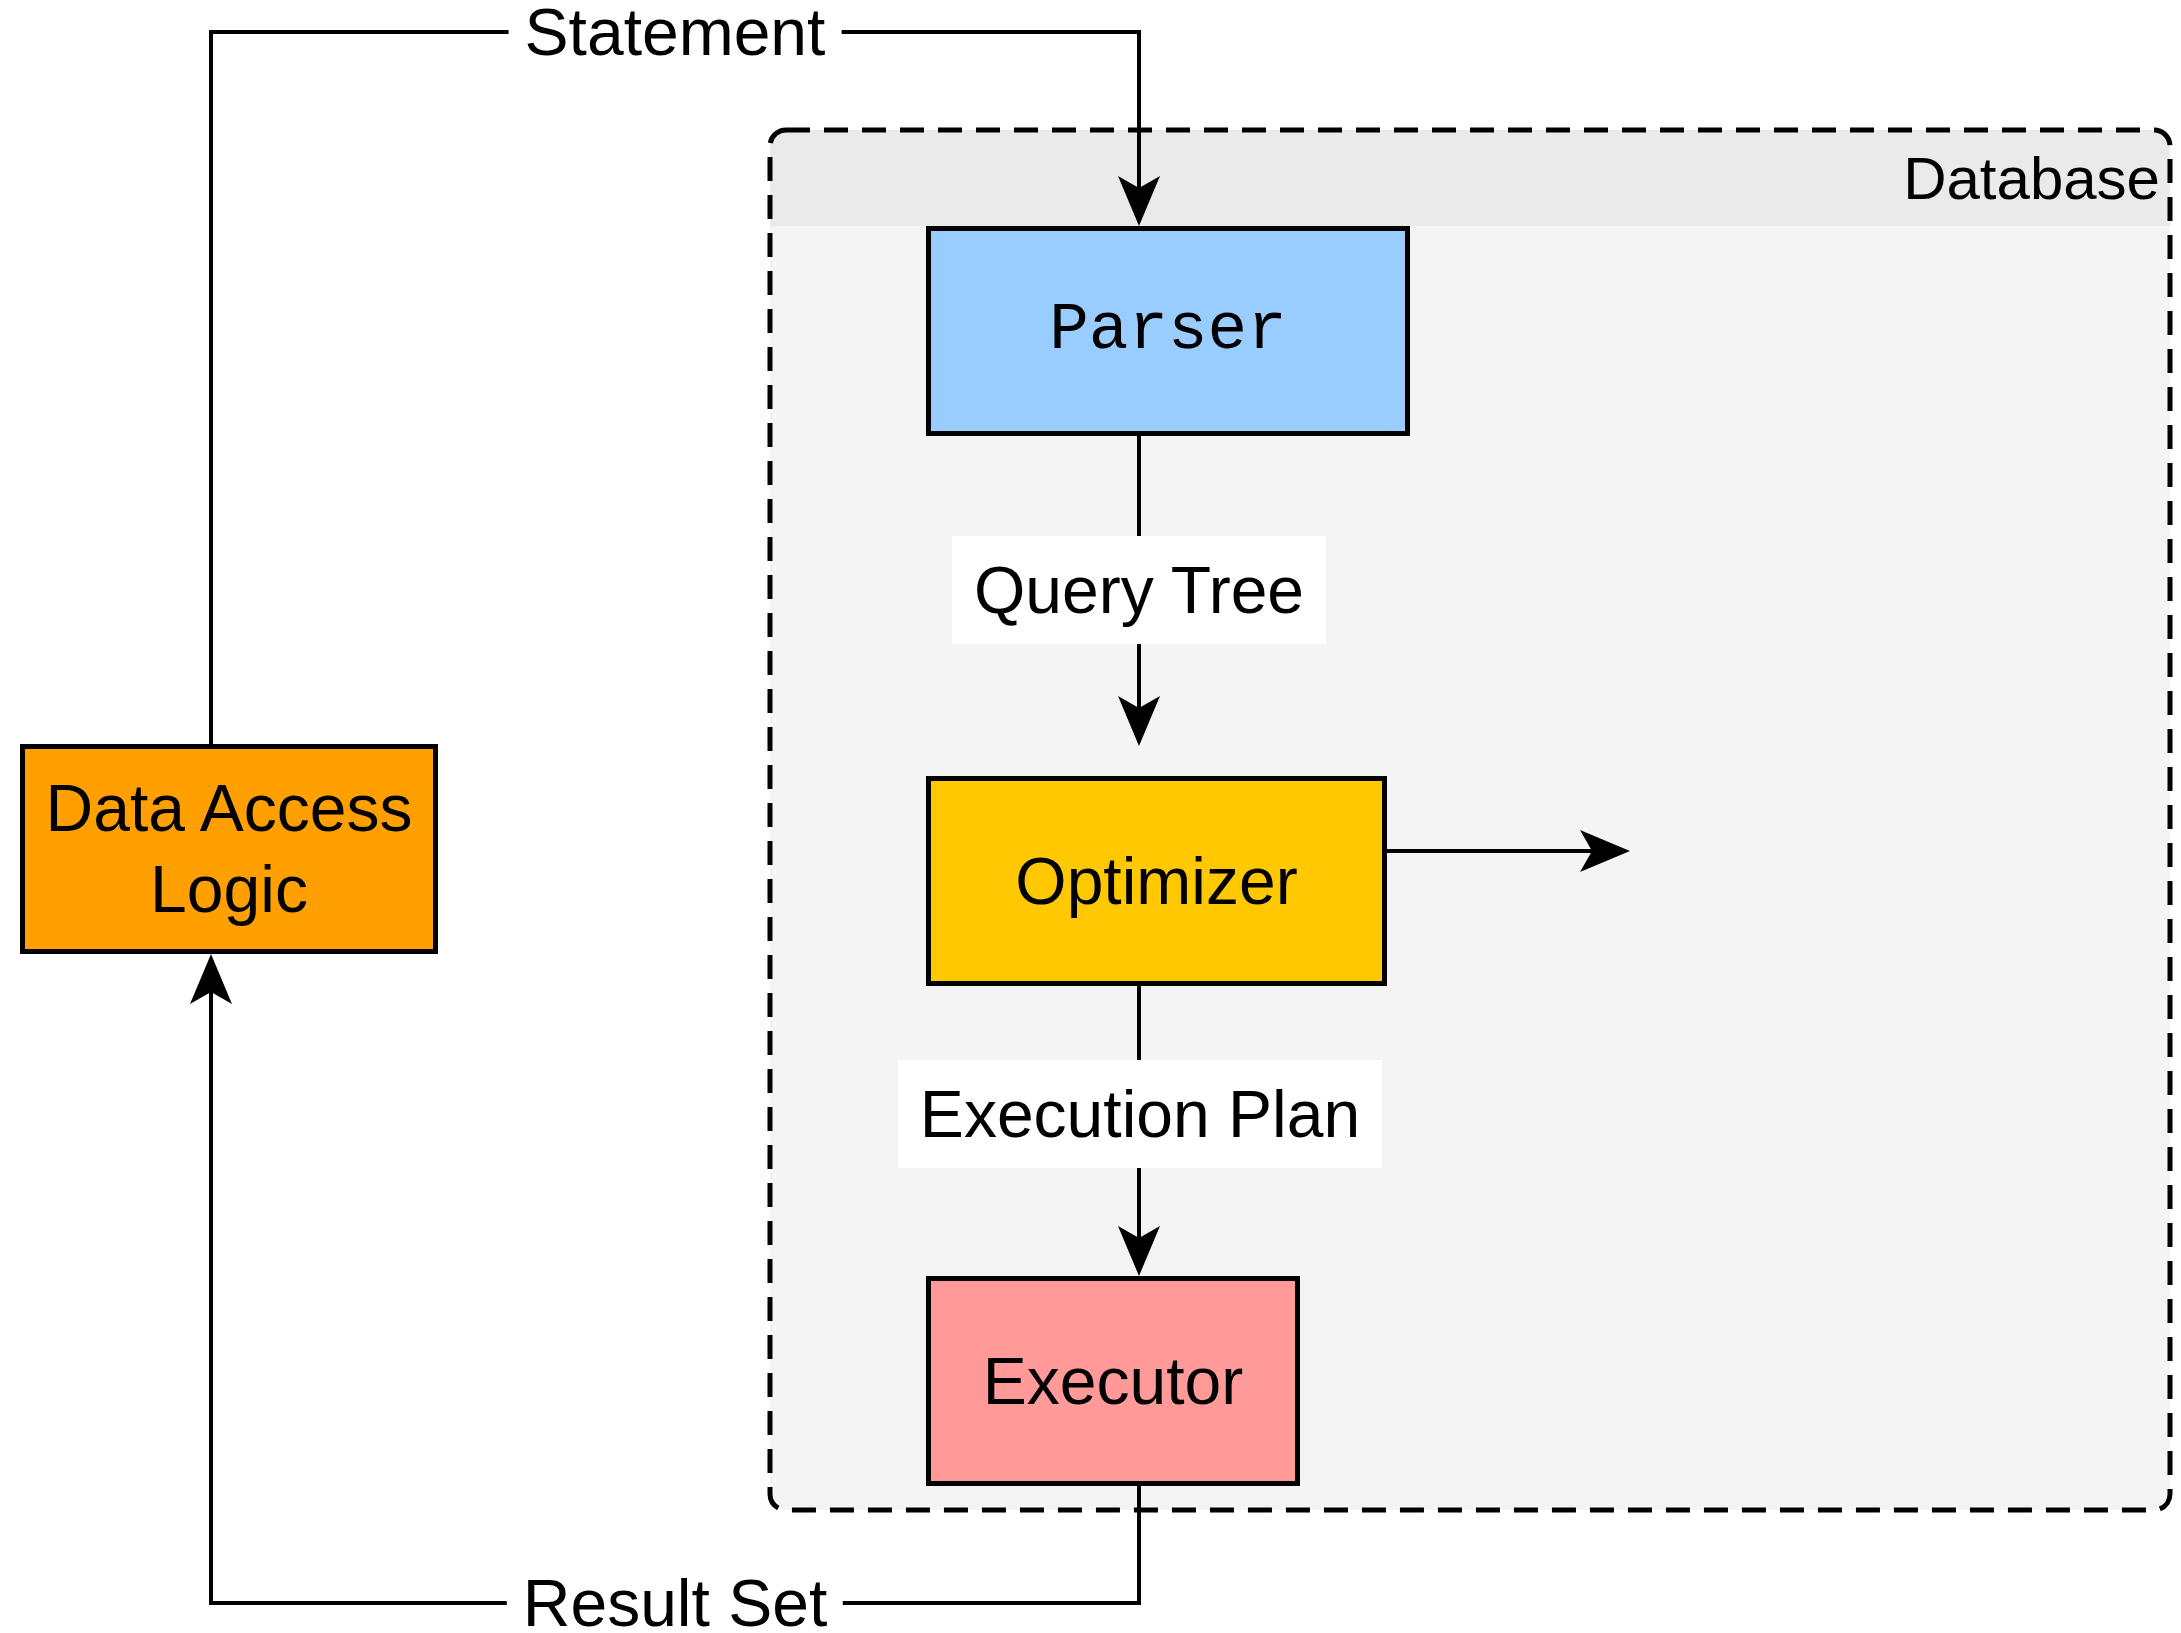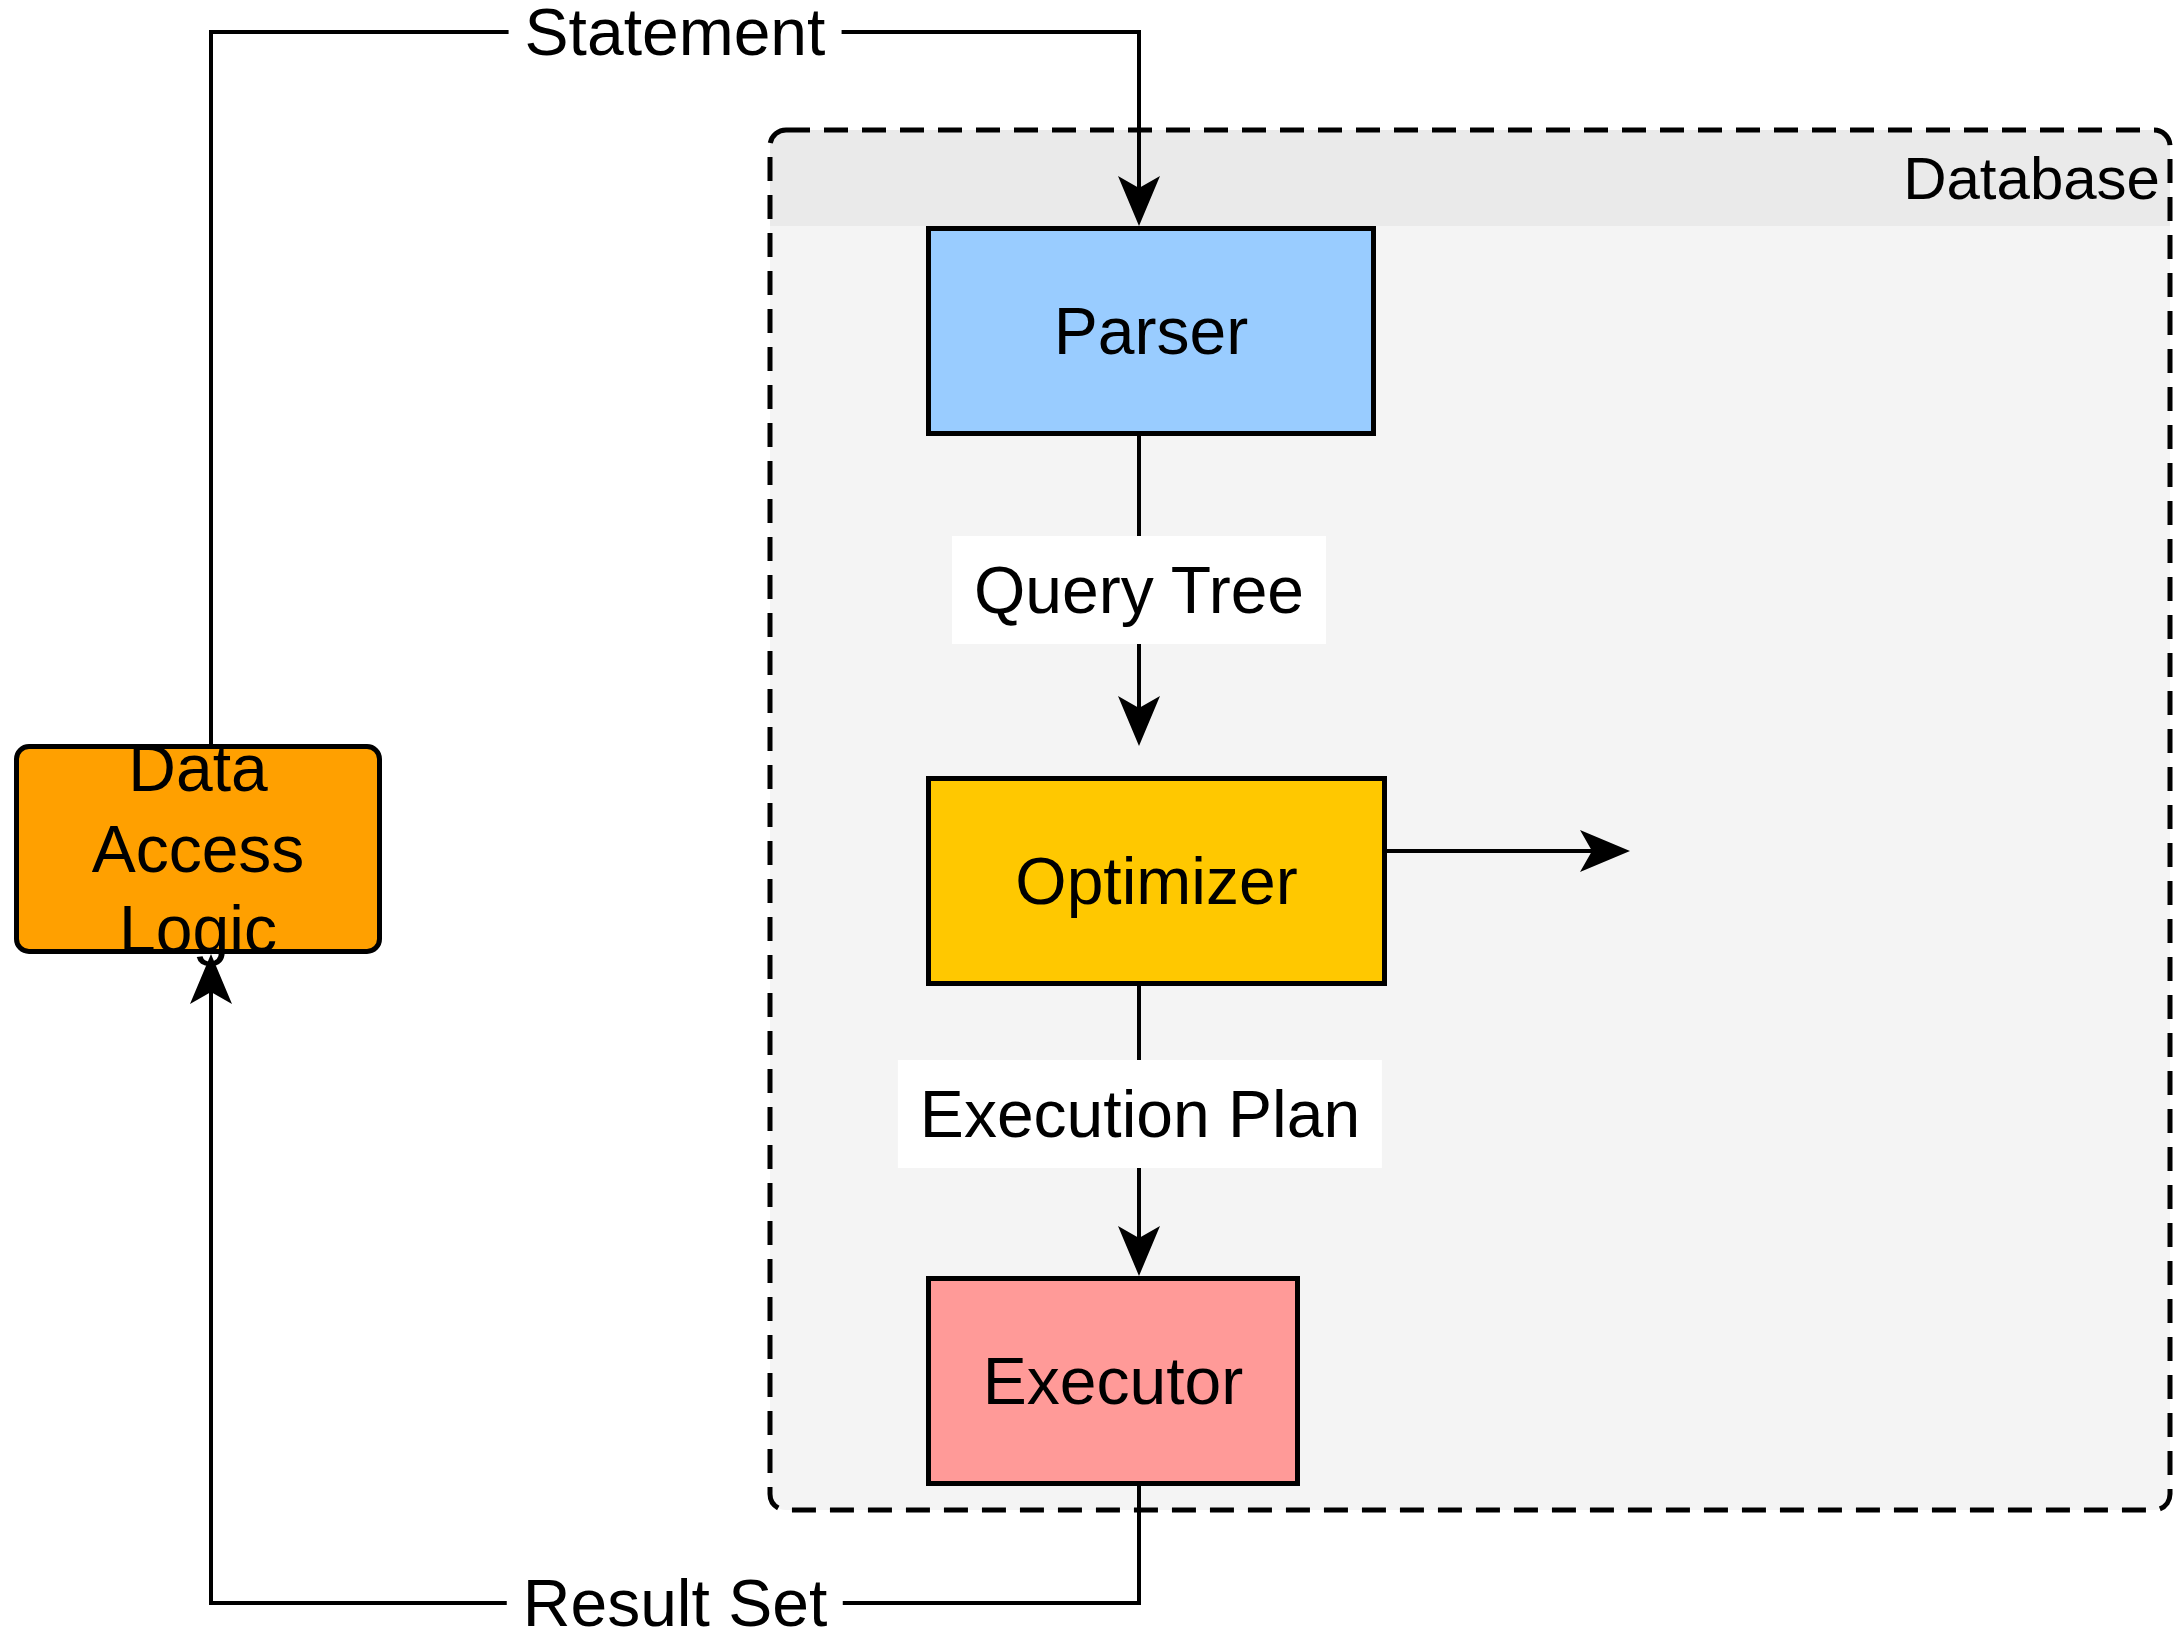--- a/index.html
+++ b/index.html
@@ -27,22 +27,22 @@
   
   svg.wires{position:absolute;left:0;top:0;z-index:2;}
   
   .node{
     position:absolute;box-sizing:border-box;
     border:5px solid #000;
     display:flex;align-items:center;justify-content:center;
     text-align:center;font-size:66px;line-height:1.22;
     z-index:3;padding:0 10px;
   }
-  #node-dal{left:14px;top:744px;width:368px;height:210px;border-radius:15px;}
-  #node-parser{left:926px;top:226px;width:450px;height:210px;}
+  #node-dal{left:20px;top:744px;width:418px;height:210px;}
+  #node-parser{left:926px;top:226px;width:484px;height:210px;font-family:Liberation Mono, monospace;}
   #node-optimizer{left:926px;top:776px;width:461px;height:210px;}
   #node-cache{left:1630px;top:746px;width:530px;height:210px;}
   #node-executor{left:926px;top:1276px;width:374px;height:210px;}
   
   .edge-label{
     position:absolute;transform:translate(-50%,-50%);
     background:#ffffff;font-size:66px;white-space:nowrap;
     z-index:4;text-align:center;
   }
   #lbl-statement{left:675px;top:32px;padding:2px 16px;}

